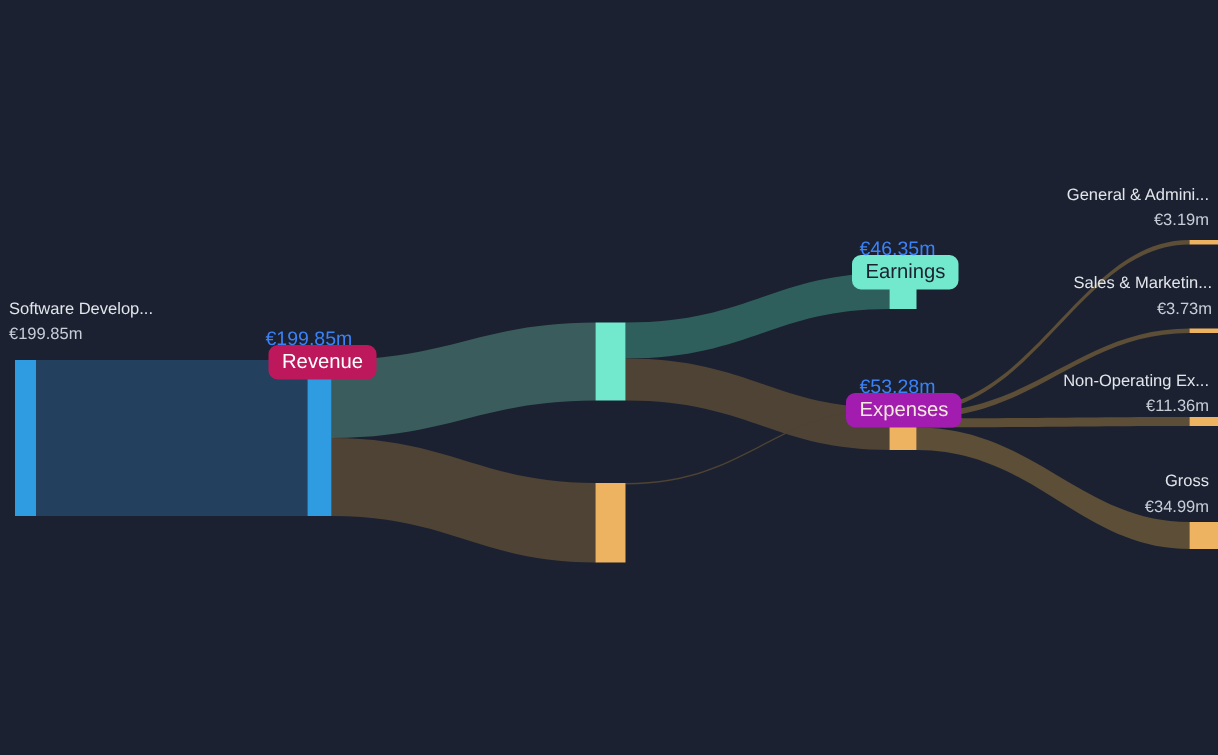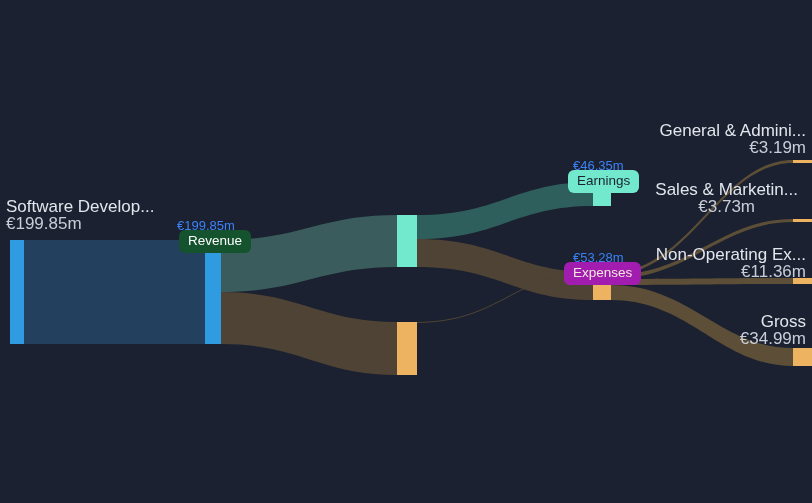--- a/index.html
+++ b/index.html
@@ -19,40 +19,40 @@
   #sankey-svg {
     position: absolute;
     left: 0;
     top: 0;
     width: 812px;
     height: 503px;
   }
   .lbl {
     position: absolute;
     color: #d5d9e0;
-    font-size: 17px;
+    font-size: 11px;
     line-height: 17px;
     white-space: nowrap;
     font-family: "Liberation Sans", sans-serif;
   }
   .lbl .name { display: block; color: #e2e6ec; }
   .lbl .val  { display: block; color: #c8ced8; }
   .lbl.right { text-align: right; }
   .pill {
     position: absolute;
     display: inline-block;
     padding: 3px 9px 4px 9px;
     border-radius: 6px;
     font-size: 13.5px;
     line-height: 16px;
     white-space: nowrap;
     font-family: "Liberation Sans", sans-serif;
     margin-top: 40px;
   }
-  .pill.revenue  { background: #14532d; color: #ffffff; }
+  .pill.revenue  { background: #be185d; color: #ffffff; }
   .pill.earnings { background: #72e8cd; color: #1b2130; }
   .pill.expenses { background: #a21caf; color: #f2e9dc; }
   .subval {
     position: absolute;
     color: #3b82f6;
     font-size: 13px;
     line-height: 17px;
     white-space: nowrap;
     font-family: Liberation Sans, sans-serif;
   }
@@ -114,21 +114,21 @@
   <div class="subval" style="left:573px; top:157px;">€46.35m</div>
 
   <div class="pill expenses" style="left:564px; top:222px;">Expenses</div>
   <div class="subval" style="left:573px; top:249px;">€53.28m</div>
 
   <div class="lbl right" style="right:6px; top:122px;">
     <span class="name">General &amp; Admini...</span>
     <span class="val">€3.19m</span>
   </div>
 
-  <div class="lbl right" style="right:14px; top:181px;text-align:center;">
+  <div class="lbl right" style="right:4px; top:181px;">
     <span class="name">Sales &amp; Marketin...</span>
     <span class="val">€3.73m</span>
   </div>
 
   <div class="lbl right" style="right:6px; top:246px;">
     <span class="name">Non-Operating Ex...</span>
     <span class="val">€11.36m</span>
   </div>
 
   <div class="lbl right" style="right:6px; top:313px;">

